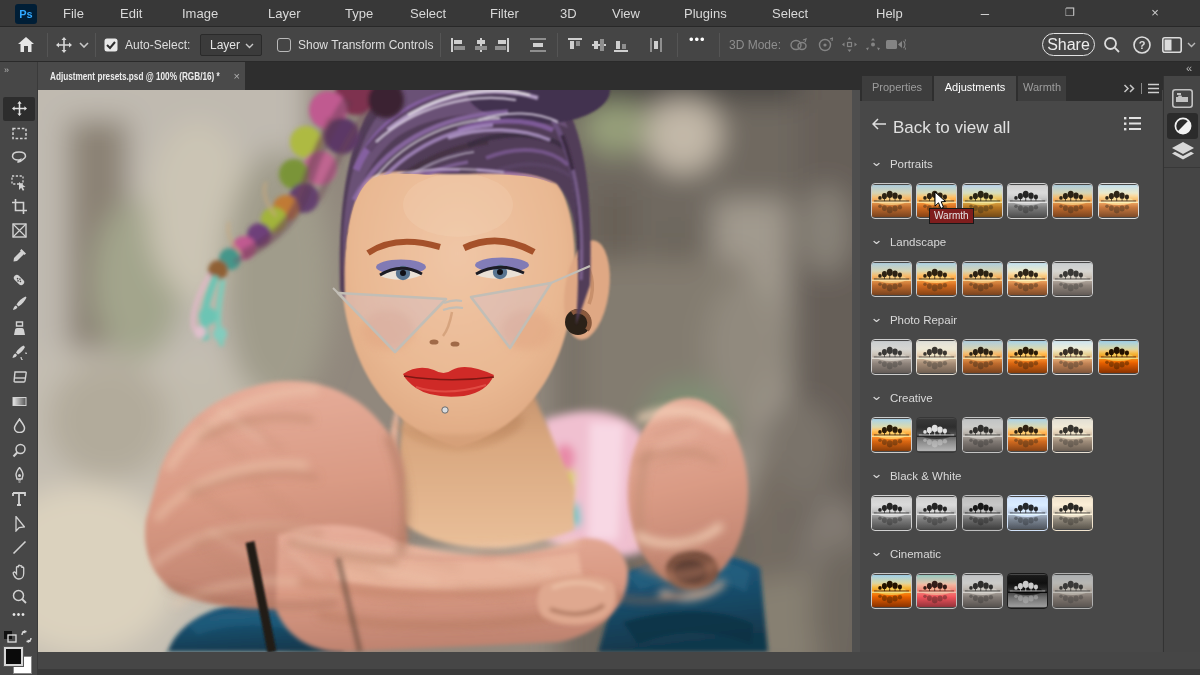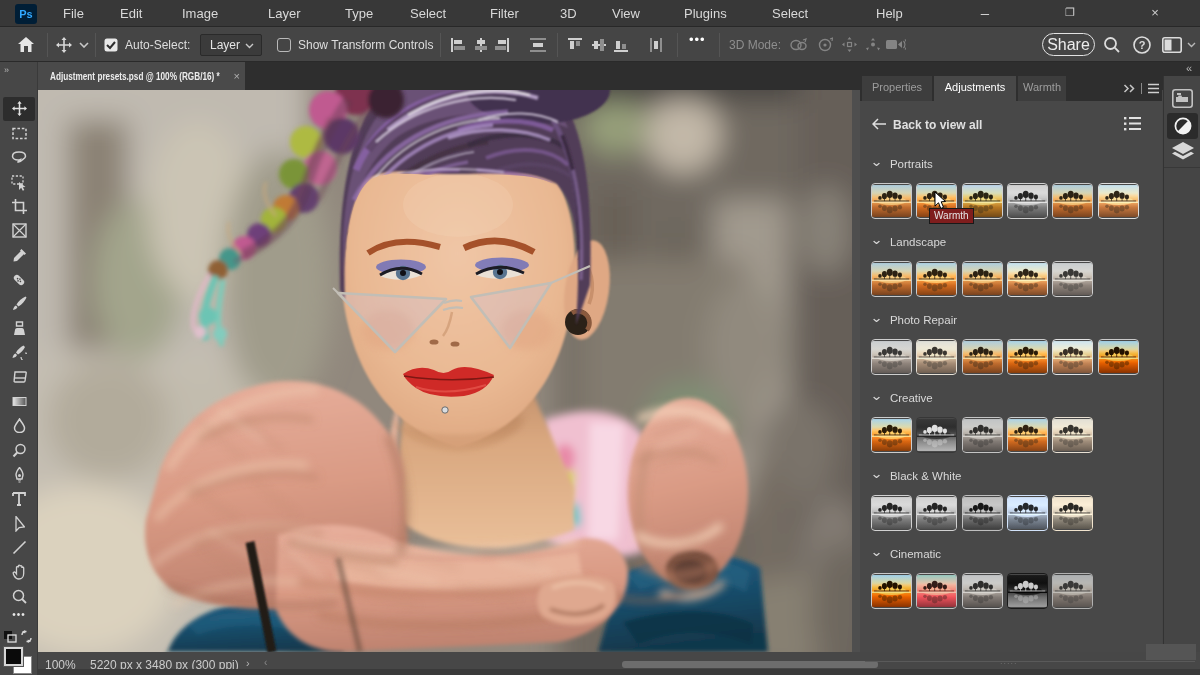--- a/index.html
+++ b/index.html
@@ -632,21 +632,21 @@
         </svg>
       <div style="position:absolute;left:281px;top:7px;width:1px;height:11px;background:#8a8a8a;"></div>
       <svg style="position:absolute;left:288px;top:7px" width="11" height="11" viewBox="0 0 11 11">
           <path d="M0 1.5 L11 1.5 M0 5.5 L11 5.5 M0 9.5 L11 9.5" stroke="#cfcfcf" stroke-width="1.6"></path>
         </svg>
     </div>
     <div id="pbody">
       <svg style="position:absolute;left:12px;top:17px" width="15" height="12" viewBox="0 0 15 12">
           <path d="M6 1 L1 6 L6 11 M1 6 L14 6" stroke="#dedede" stroke-width="1.5" fill="none"></path>
         </svg>
-      <span style="position:absolute;left:33px;top:17px;color:#e0e0e0;font-size:12px;font-weight:bold;">Back to view all</span>
+      <span style="position:absolute;left:33px;top:17px;color:#e0e0e0;font-size:17px;">Back to view all</span>
       <svg style="position:absolute;left:264px;top:15px" width="17" height="15" viewBox="0 0 17 15">
           <path d="M5 2 L17 2 M5 7.5 L17 7.5 M5 13 L17 13" stroke="#e2e2e2" stroke-width="2.2"></path>
           <rect x="0" y="1" width="2.4" height="2.4" fill="#e2e2e2"></rect>
           <rect x="0" y="6.5" width="2.4" height="2.4" fill="#e2e2e2"></rect>
           <rect x="0" y="12" width="2.4" height="2.4" fill="#e2e2e2"></rect>
         </svg>
 
       <div class="sect" style="top:55px"><span class="chev">⌄</span>Portraits</div>
       <div class="throw" style="top:82px">
         <svg class="th" style="left:0px" viewBox="0 0 44 36">
@@ -783,24 +783,14 @@
     <svg style="position:absolute;left:10px;top:41px" width="18" height="18" viewBox="0 0 18 18">
         <circle cx="9" cy="9" r="7.6" fill="none" stroke="#f2f2f2" stroke-width="1.7"></circle>
         <path d="M14.4 3.6 A 7.6 7.6 0 0 1 3.6 14.4 Z" fill="#f2f2f2"></path>
       </svg>
     <svg style="position:absolute;left:8px;top:66px" width="22" height="20" viewBox="0 0 22 20">
         <path d="M11 0 L22 6 L11 12 L0 6 Z" fill="#d8d8d8"></path>
         <path d="M3 9.7 L0 11.5 L11 17.5 L22 11.5 L19 9.7 L11 14.1 Z" fill="#d8d8d8"></path>
       </svg>
     <div style="position:absolute;left:0;top:91px;width:37px;height:1px;background:#383838;"></div>
   </div>
-  <div id="status">
-    <span style="position:absolute;left:45px;top:6px;">100%</span>
-    <span style="position:absolute;left:90px;top:6px;">5220 px x 3480 px (300 ppi)</span>
-    <span style="position:absolute;left:246px;top:5px;color:#b5b5b5;font-size:11px;">›</span>
-    <span style="position:absolute;left:264px;top:5px;color:#8a8a8a;font-size:10px;">‹</span>
-    <div style="position:absolute;left:622px;top:9px;width:256px;height:7px;background:#6d6d6d;border-radius:3px;"></div>
-    <div style="position:absolute;left:865px;top:9px;width:330px;height:1px;background:#5a5a5a;"></div>
-    <span style="position:absolute;left:1000px;top:4px;color:#6f6f6f;font-size:9px;letter-spacing:1px;">.....</span>
-    <div style="position:absolute;left:1146px;top:-8px;width:50px;height:16px;background:#555555;"></div>
-  </div>
   <div id="statusd"></div>
 </div>
 
 </body></html>

